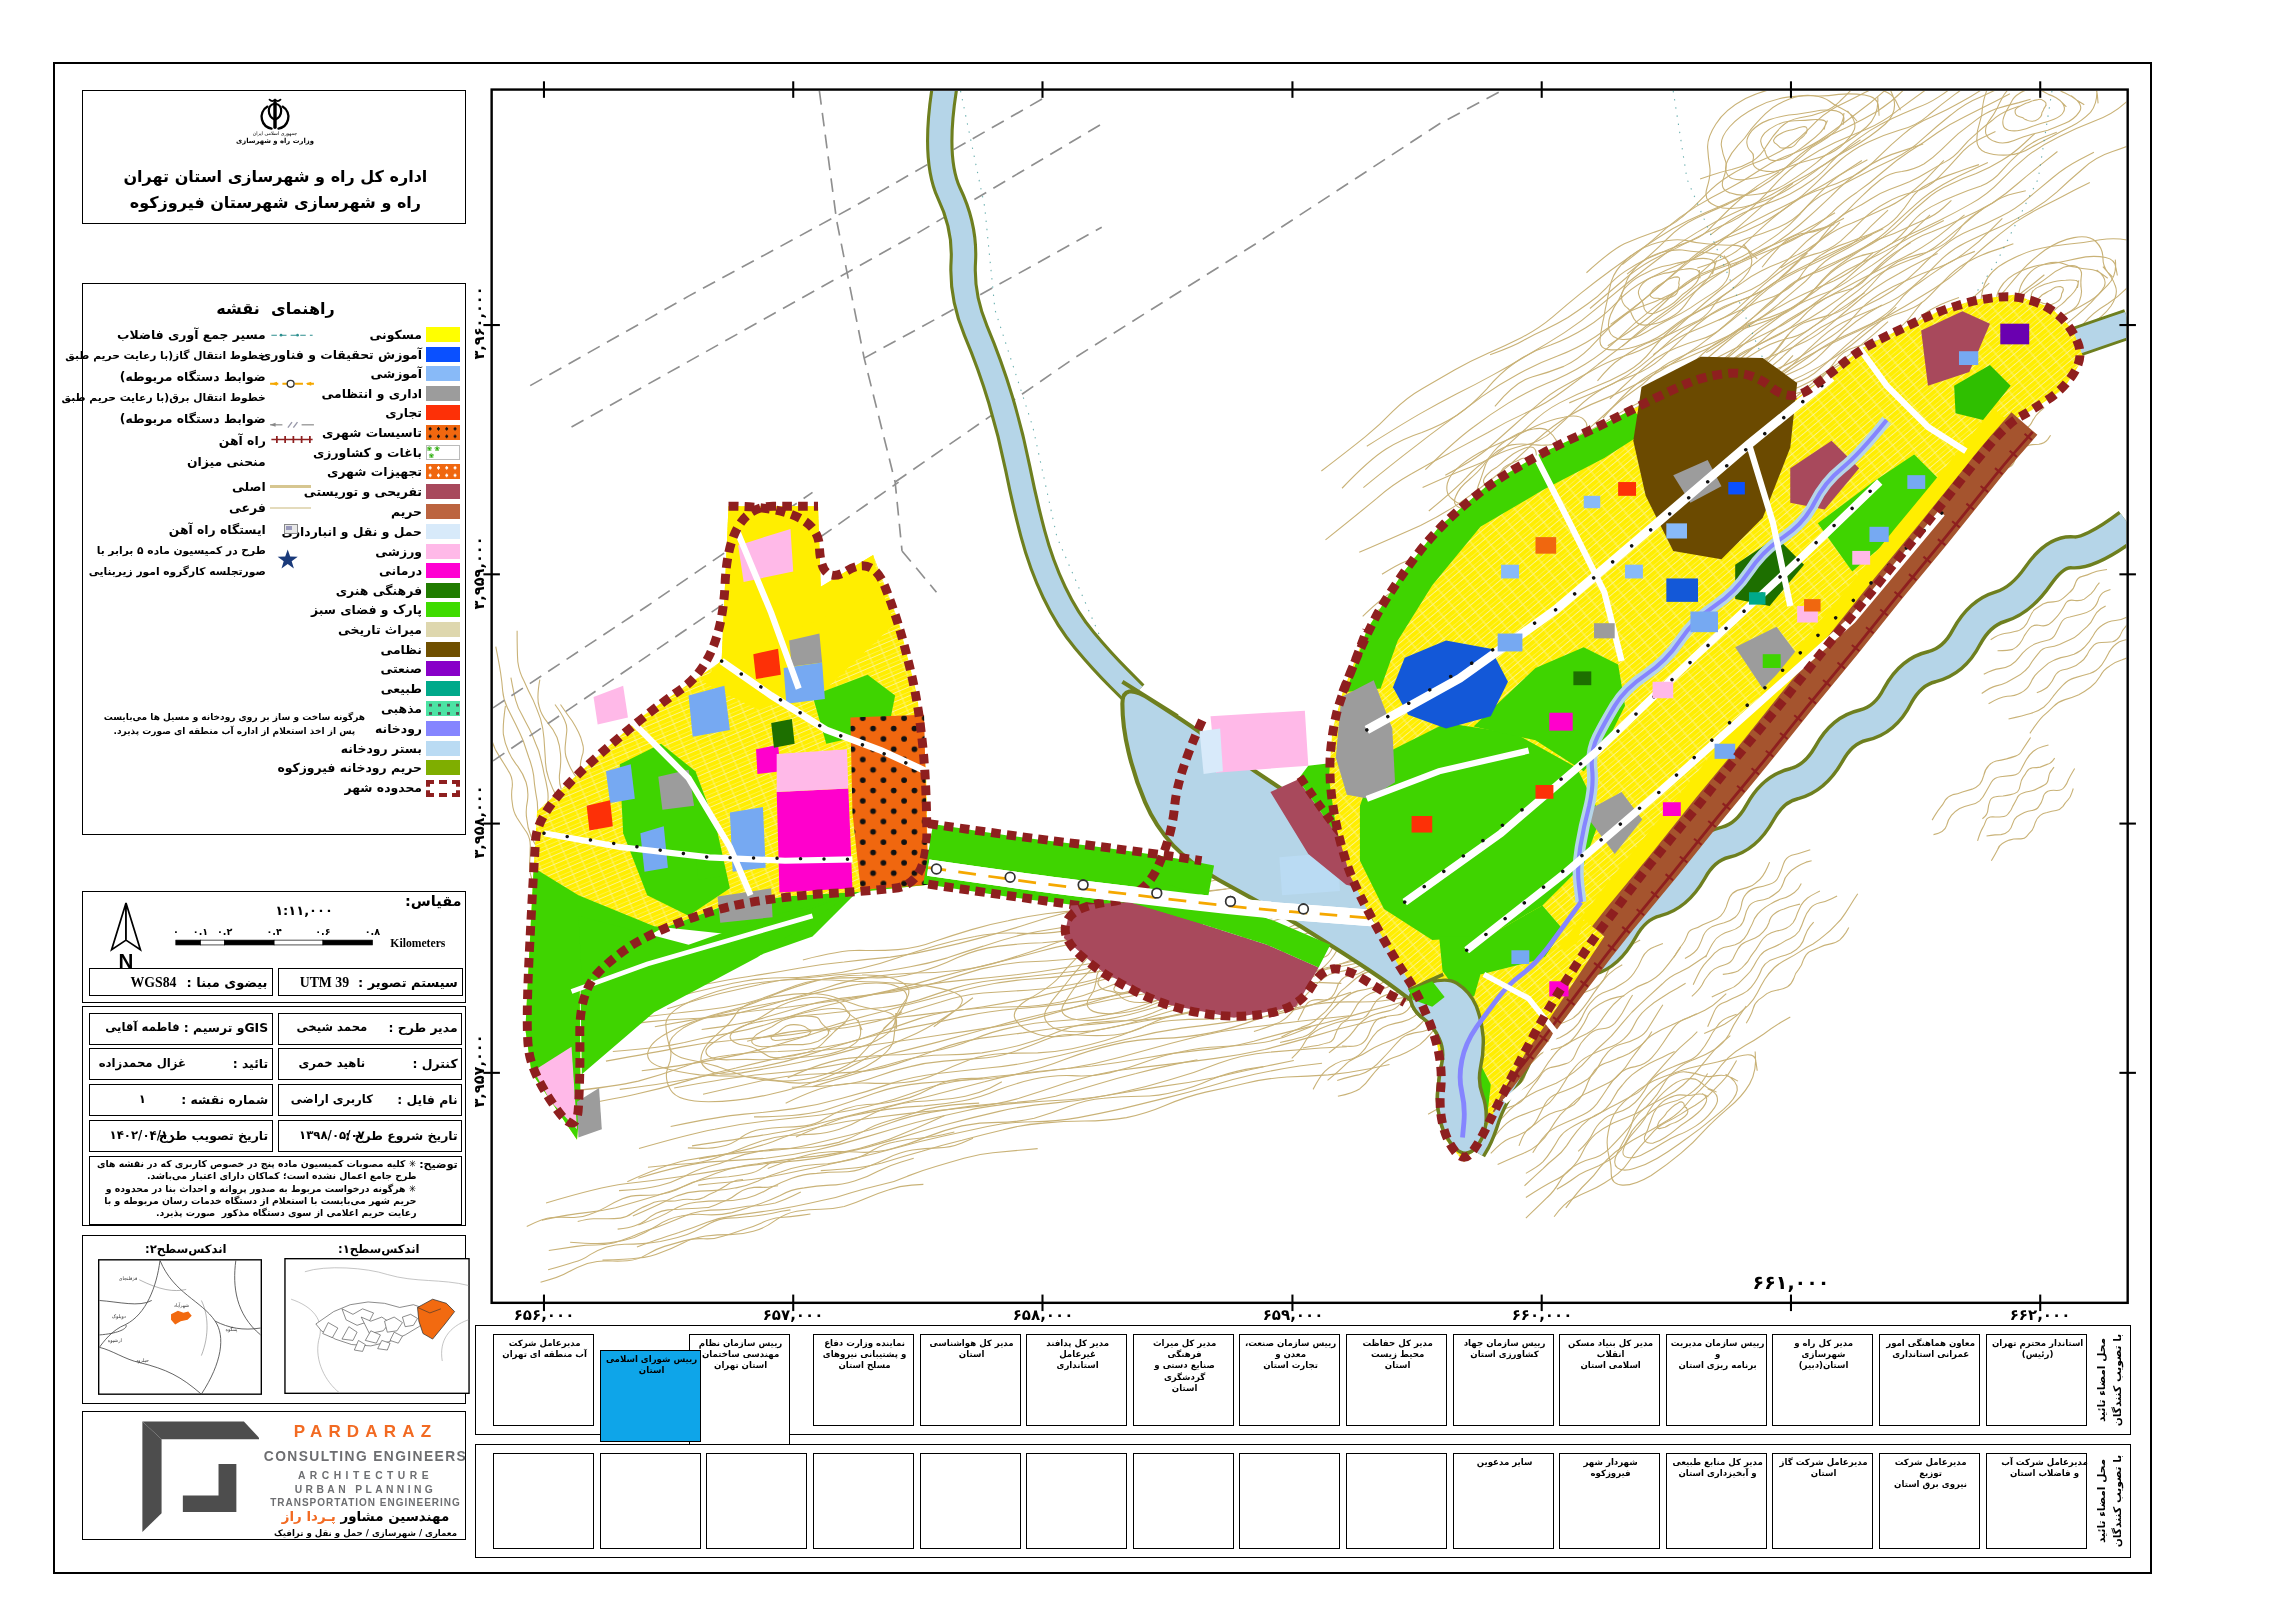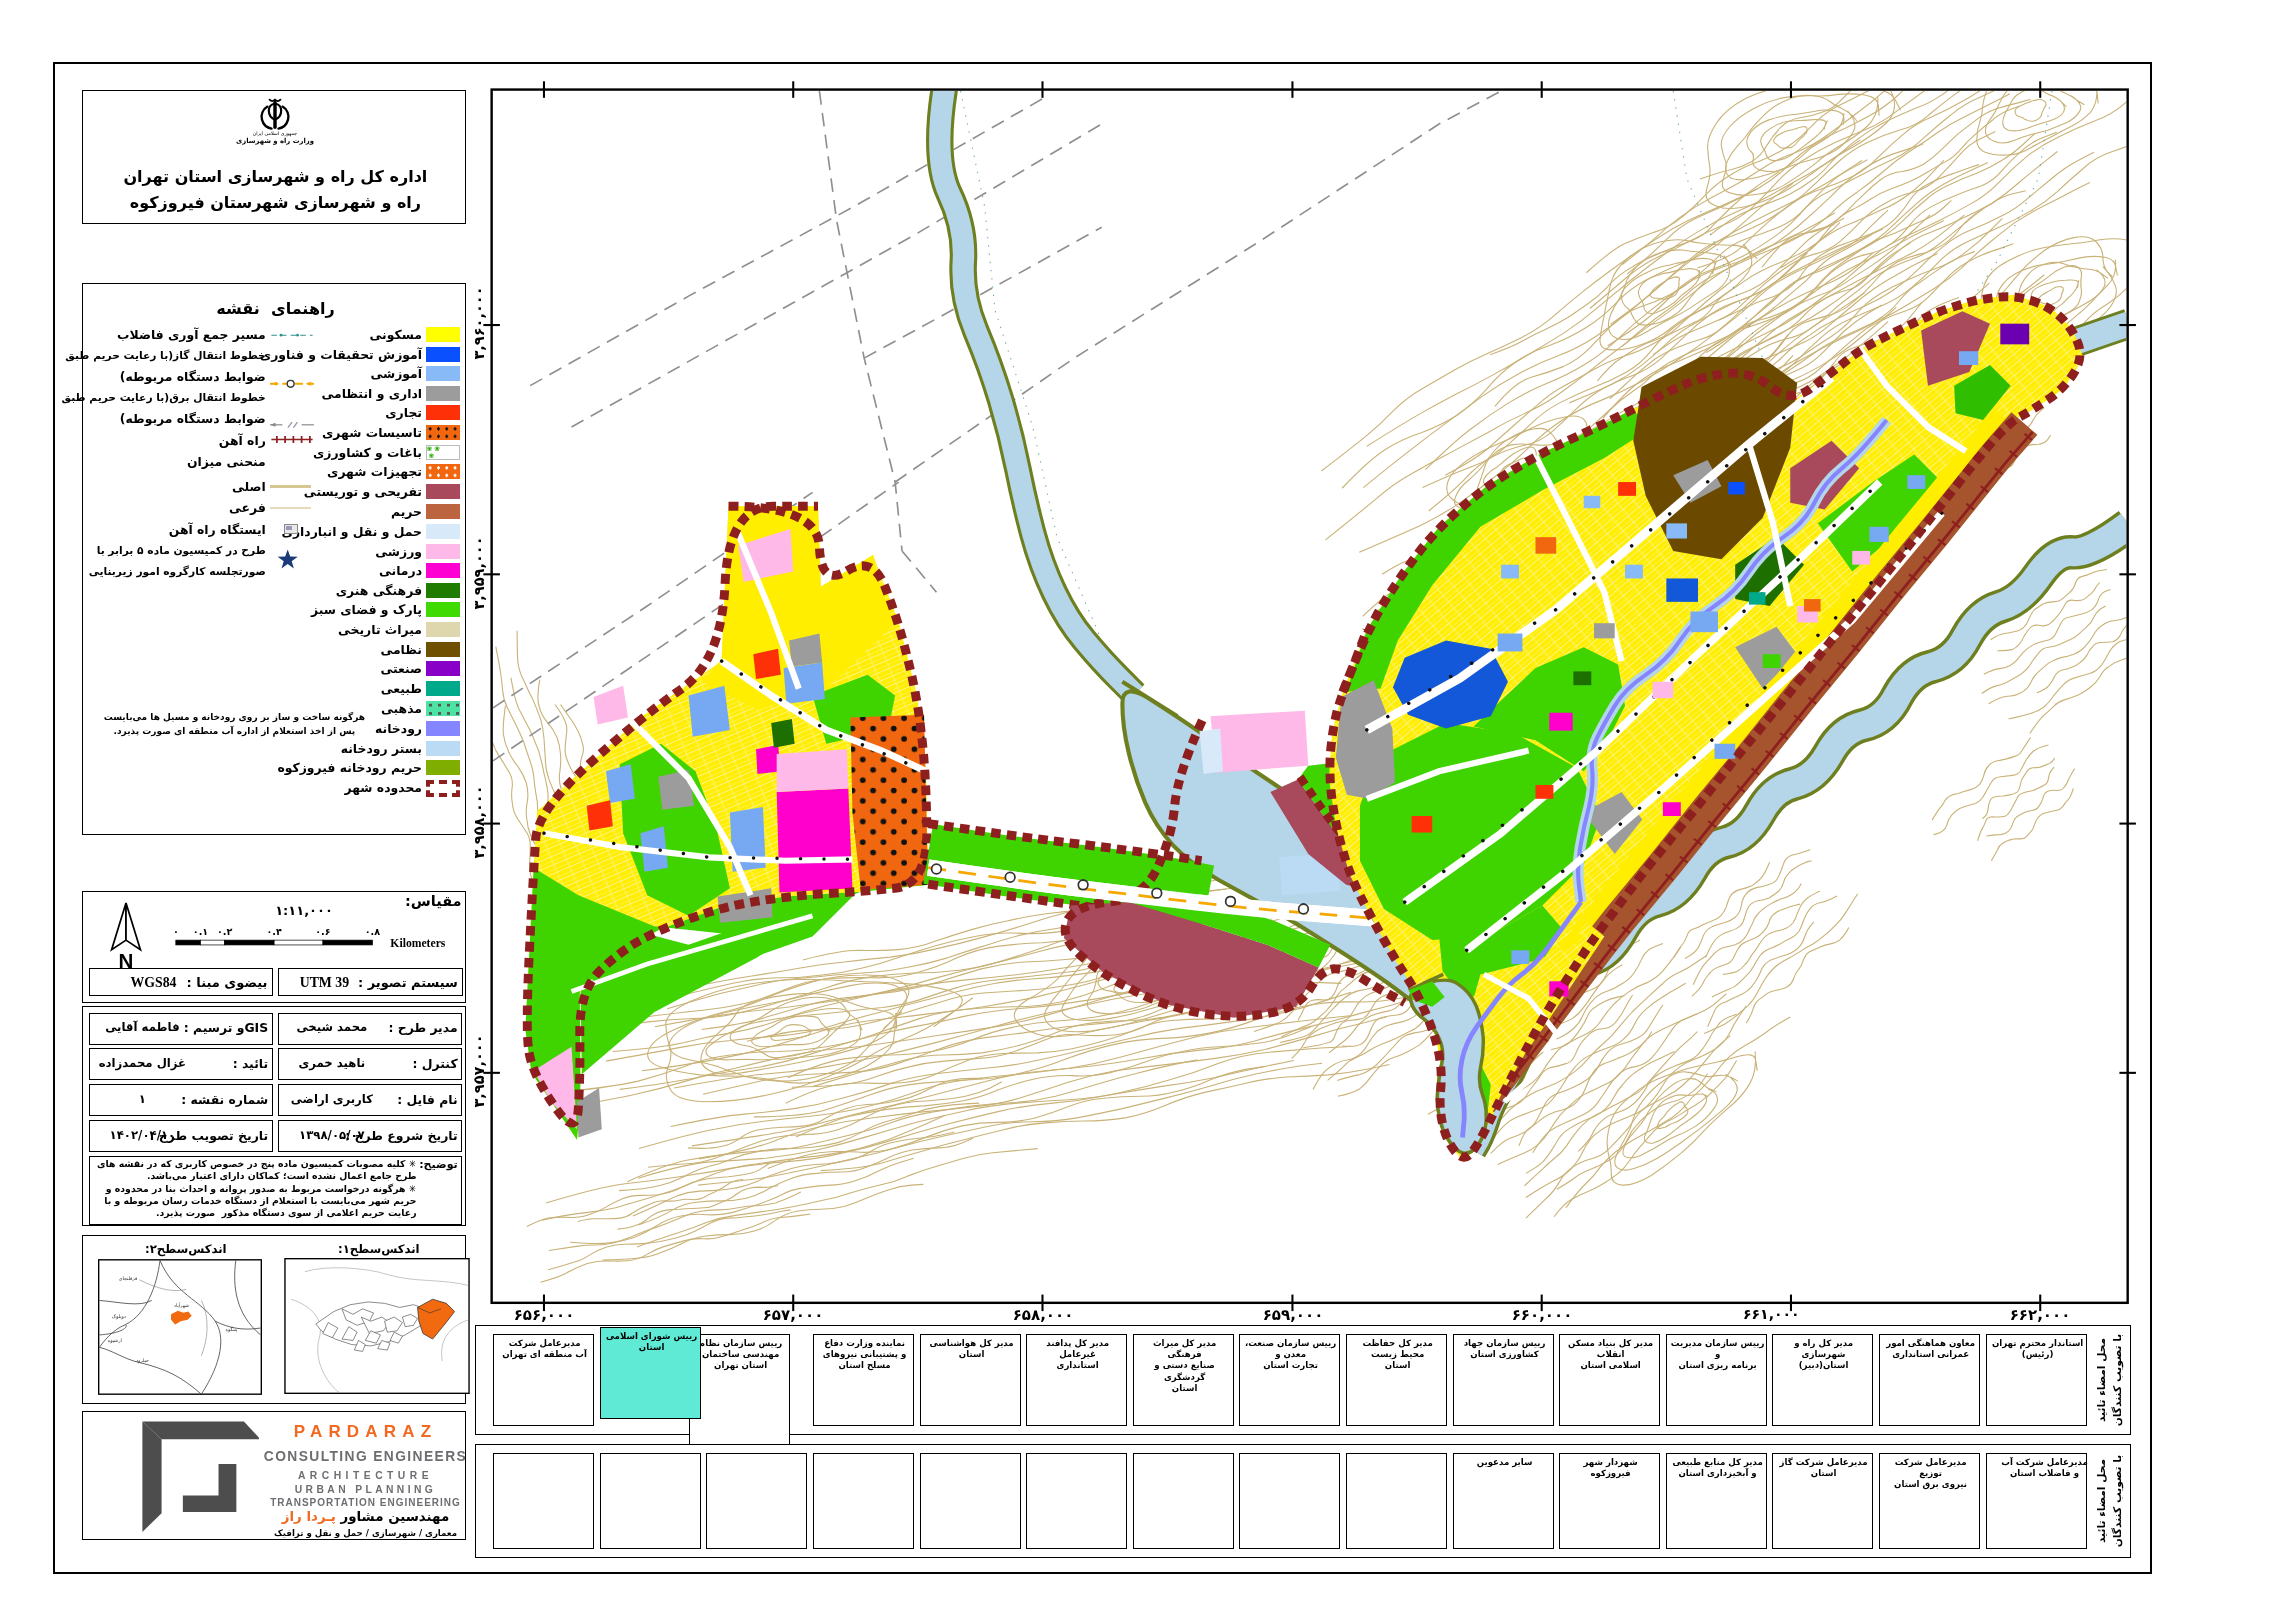--- a/index.html
+++ b/index.html
@@ -830,21 +830,21 @@
 <div class="abs b" style="left:179px;top:85px;width:207px;text-align:center;font-size:10px;letter-spacing:1px;white-space:nowrap;color:#6d6e71">TRANSPORTATION ENGINEERING</div>
 <div class="fa abs" style="left:179px;top:97px;width:207px;text-align:center;font-size:13.4px;white-space:nowrap"><span class="b">مهندسین مشاور </span><span class="b" style="color:#f26a22">پـردا راز</span></div>
 <div class="fa b abs" style="left:179px;top:116px;width:207px;text-align:center;font-size:8.6px;white-space:nowrap">معماری / شهرسازی / حمل و نقل و ترافیک</div>
 </div>
 
 <div class="fa b abs" style="left:496px;top:1306px;width:96px;text-align:center;font-size:15px">۶۵۶,۰۰۰</div>
 <div class="fa b abs" style="left:745px;top:1306px;width:96px;text-align:center;font-size:15px">۶۵۷,۰۰۰</div>
 <div class="fa b abs" style="left:995px;top:1306px;width:96px;text-align:center;font-size:15px">۶۵۸,۰۰۰</div>
 <div class="fa b abs" style="left:1245px;top:1306px;width:96px;text-align:center;font-size:15px">۶۵۹,۰۰۰</div>
 <div class="fa b abs" style="left:1494px;top:1306px;width:96px;text-align:center;font-size:15px">۶۶۰,۰۰۰</div>
-<div class="fa b abs" style="left:1743px;top:1306px;width:96px;text-align:left;font-size:14px">۶۶۱,۰۰۰</div>
+<div class="fa b abs" style="left:1743px;top:1271px;width:96px;text-align:center;font-size:19px">۶۶۱,۰۰۰</div>
 <div class="fa b abs" style="left:1992px;top:1306px;width:96px;text-align:center;font-size:15px">۶۶۲,۰۰۰</div>
 
 <div class="fa b abs" style="left:427px;top:315px;width:103px;text-align:center;font-size:14.5px;transform:rotate(-90deg);transform-origin:center">۳,۹۶۰,۰۰۰</div>
 <div class="fa b abs" style="left:427px;top:565px;width:103px;text-align:center;font-size:14.5px;transform:rotate(-90deg);transform-origin:center">۳,۹۵۹,۰۰۰</div>
 <div class="fa b abs" style="left:427px;top:814px;width:103px;text-align:center;font-size:14.5px;transform:rotate(-90deg);transform-origin:center">۳,۹۵۸,۰۰۰</div>
 <div class="fa b abs" style="left:427px;top:1063px;width:103px;text-align:center;font-size:14.5px;transform:rotate(-90deg);transform-origin:center">۳,۹۵۷,۰۰۰</div>
 
 <div class="bx" style="left:475px;top:1325px;width:1656px;height:110px;border-width:1.7px">
 
 <div class="abs" style="left:1618px;top:2.8px;width:32px;height:103px">
@@ -896,21 +896,21 @@
 </div>
 
 <div class="abs" style="left:337px;top:8.3px;width:101px;height:92px;border:1.4px solid #000;background:#fff">
 <div class="fa b abs" style="left:2.1px;top:2.8px;width:97px;text-align:center;font-size:8.6px;line-height:1.3">نماینده وزارت دفاع<br>و پشتیبانی نیروهای<br>مسلح استان</div>
 </div>
 
 <div class="abs" style="left:213px;top:8.3px;width:101px;height:120px;border:1.4px solid #000;background:#fff">
 <div class="fa b abs" style="left:2.1px;top:2.8px;width:97px;text-align:center;font-size:8.6px;line-height:1.3">رییس سازمان نظام<br>مهندسی ساختمان<br>استان تهران</div>
 </div>
 
-<div class="abs" style="left:124px;top:1px;width:101px;height:92px;border:1.4px solid #000;background:#5eead4">
+<div class="abs" style="left:124px;top:24px;width:101px;height:92px;border:1.4px solid #000;background:#0ea5e9">
 <div class="fa b abs" style="left:2.1px;top:2.8px;width:97px;text-align:center;font-size:8.6px;line-height:1.3">رییس شورای اسلامی<br>استان</div>
 </div>
 
 <div class="abs" style="left:17px;top:8.3px;width:101px;height:92px;border:1.4px solid #000;background:#fff">
 <div class="fa b abs" style="left:2.1px;top:2.8px;width:97px;text-align:center;font-size:8.6px;line-height:1.3">مدیرعامل شرکت<br>آب منطقه ای تهران</div>
 </div>
 </div>
 
 <div class="bx" style="left:475px;top:1444px;width:1656px;height:114px;border-width:1.7px">
 

